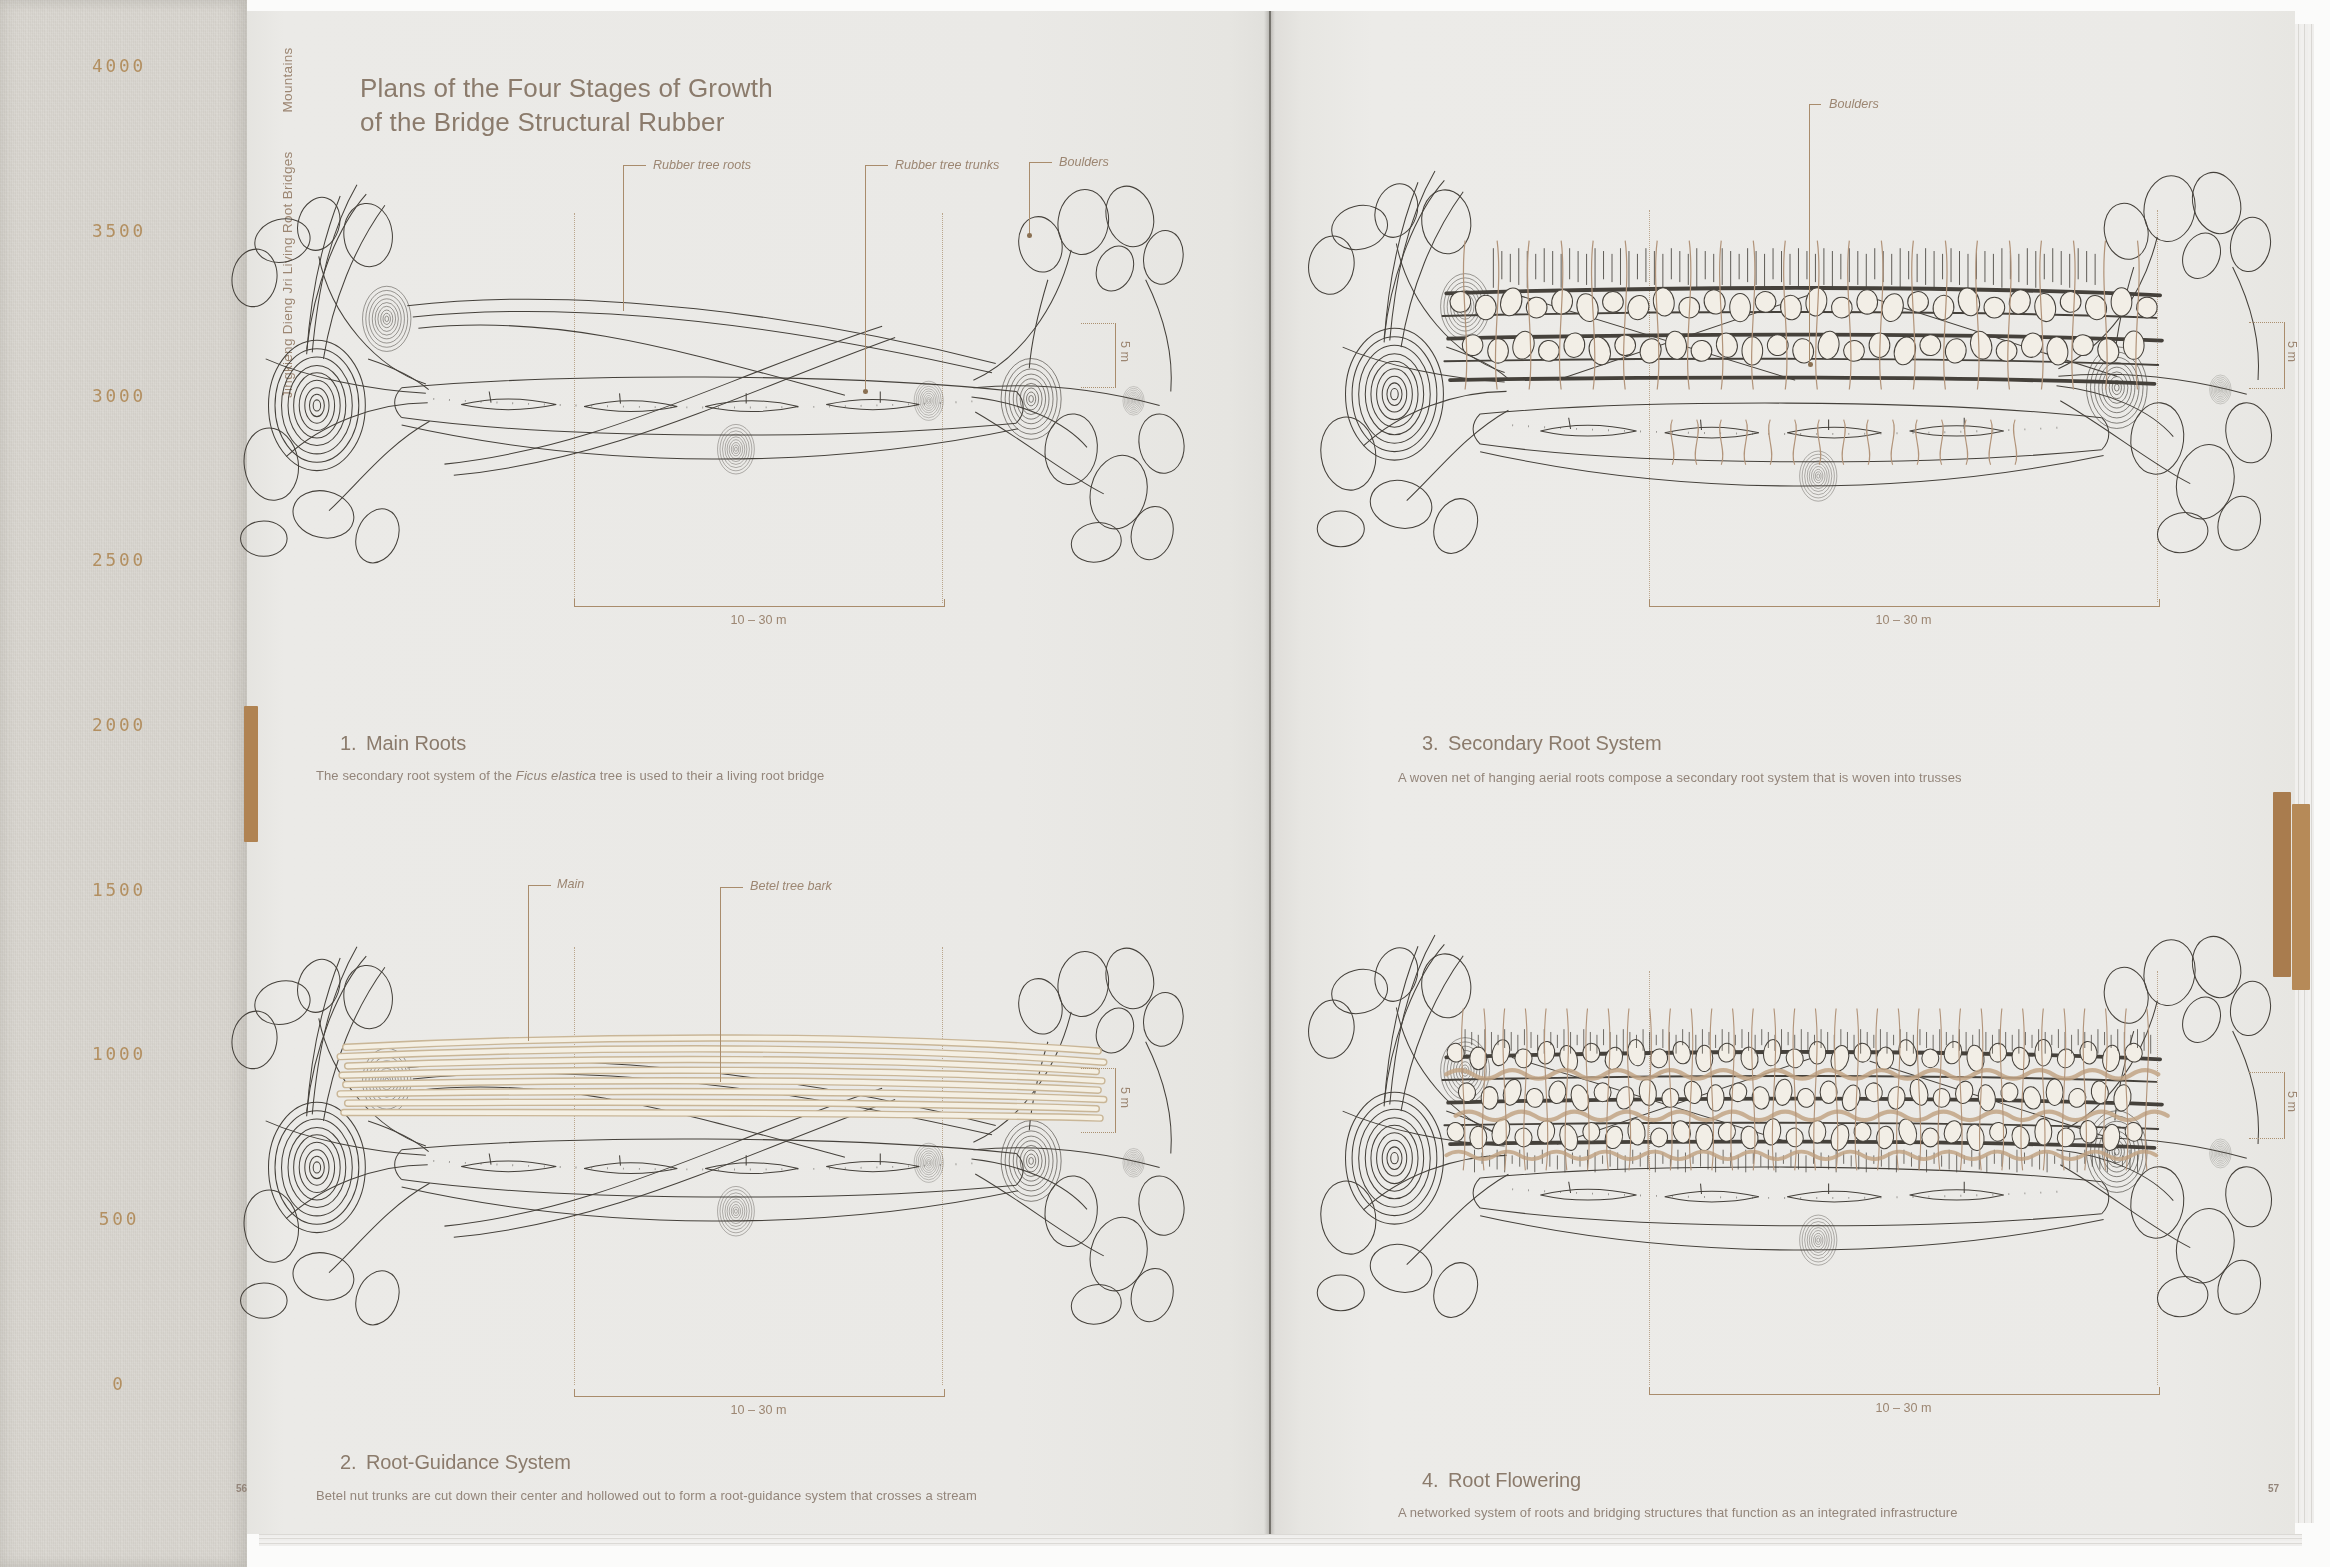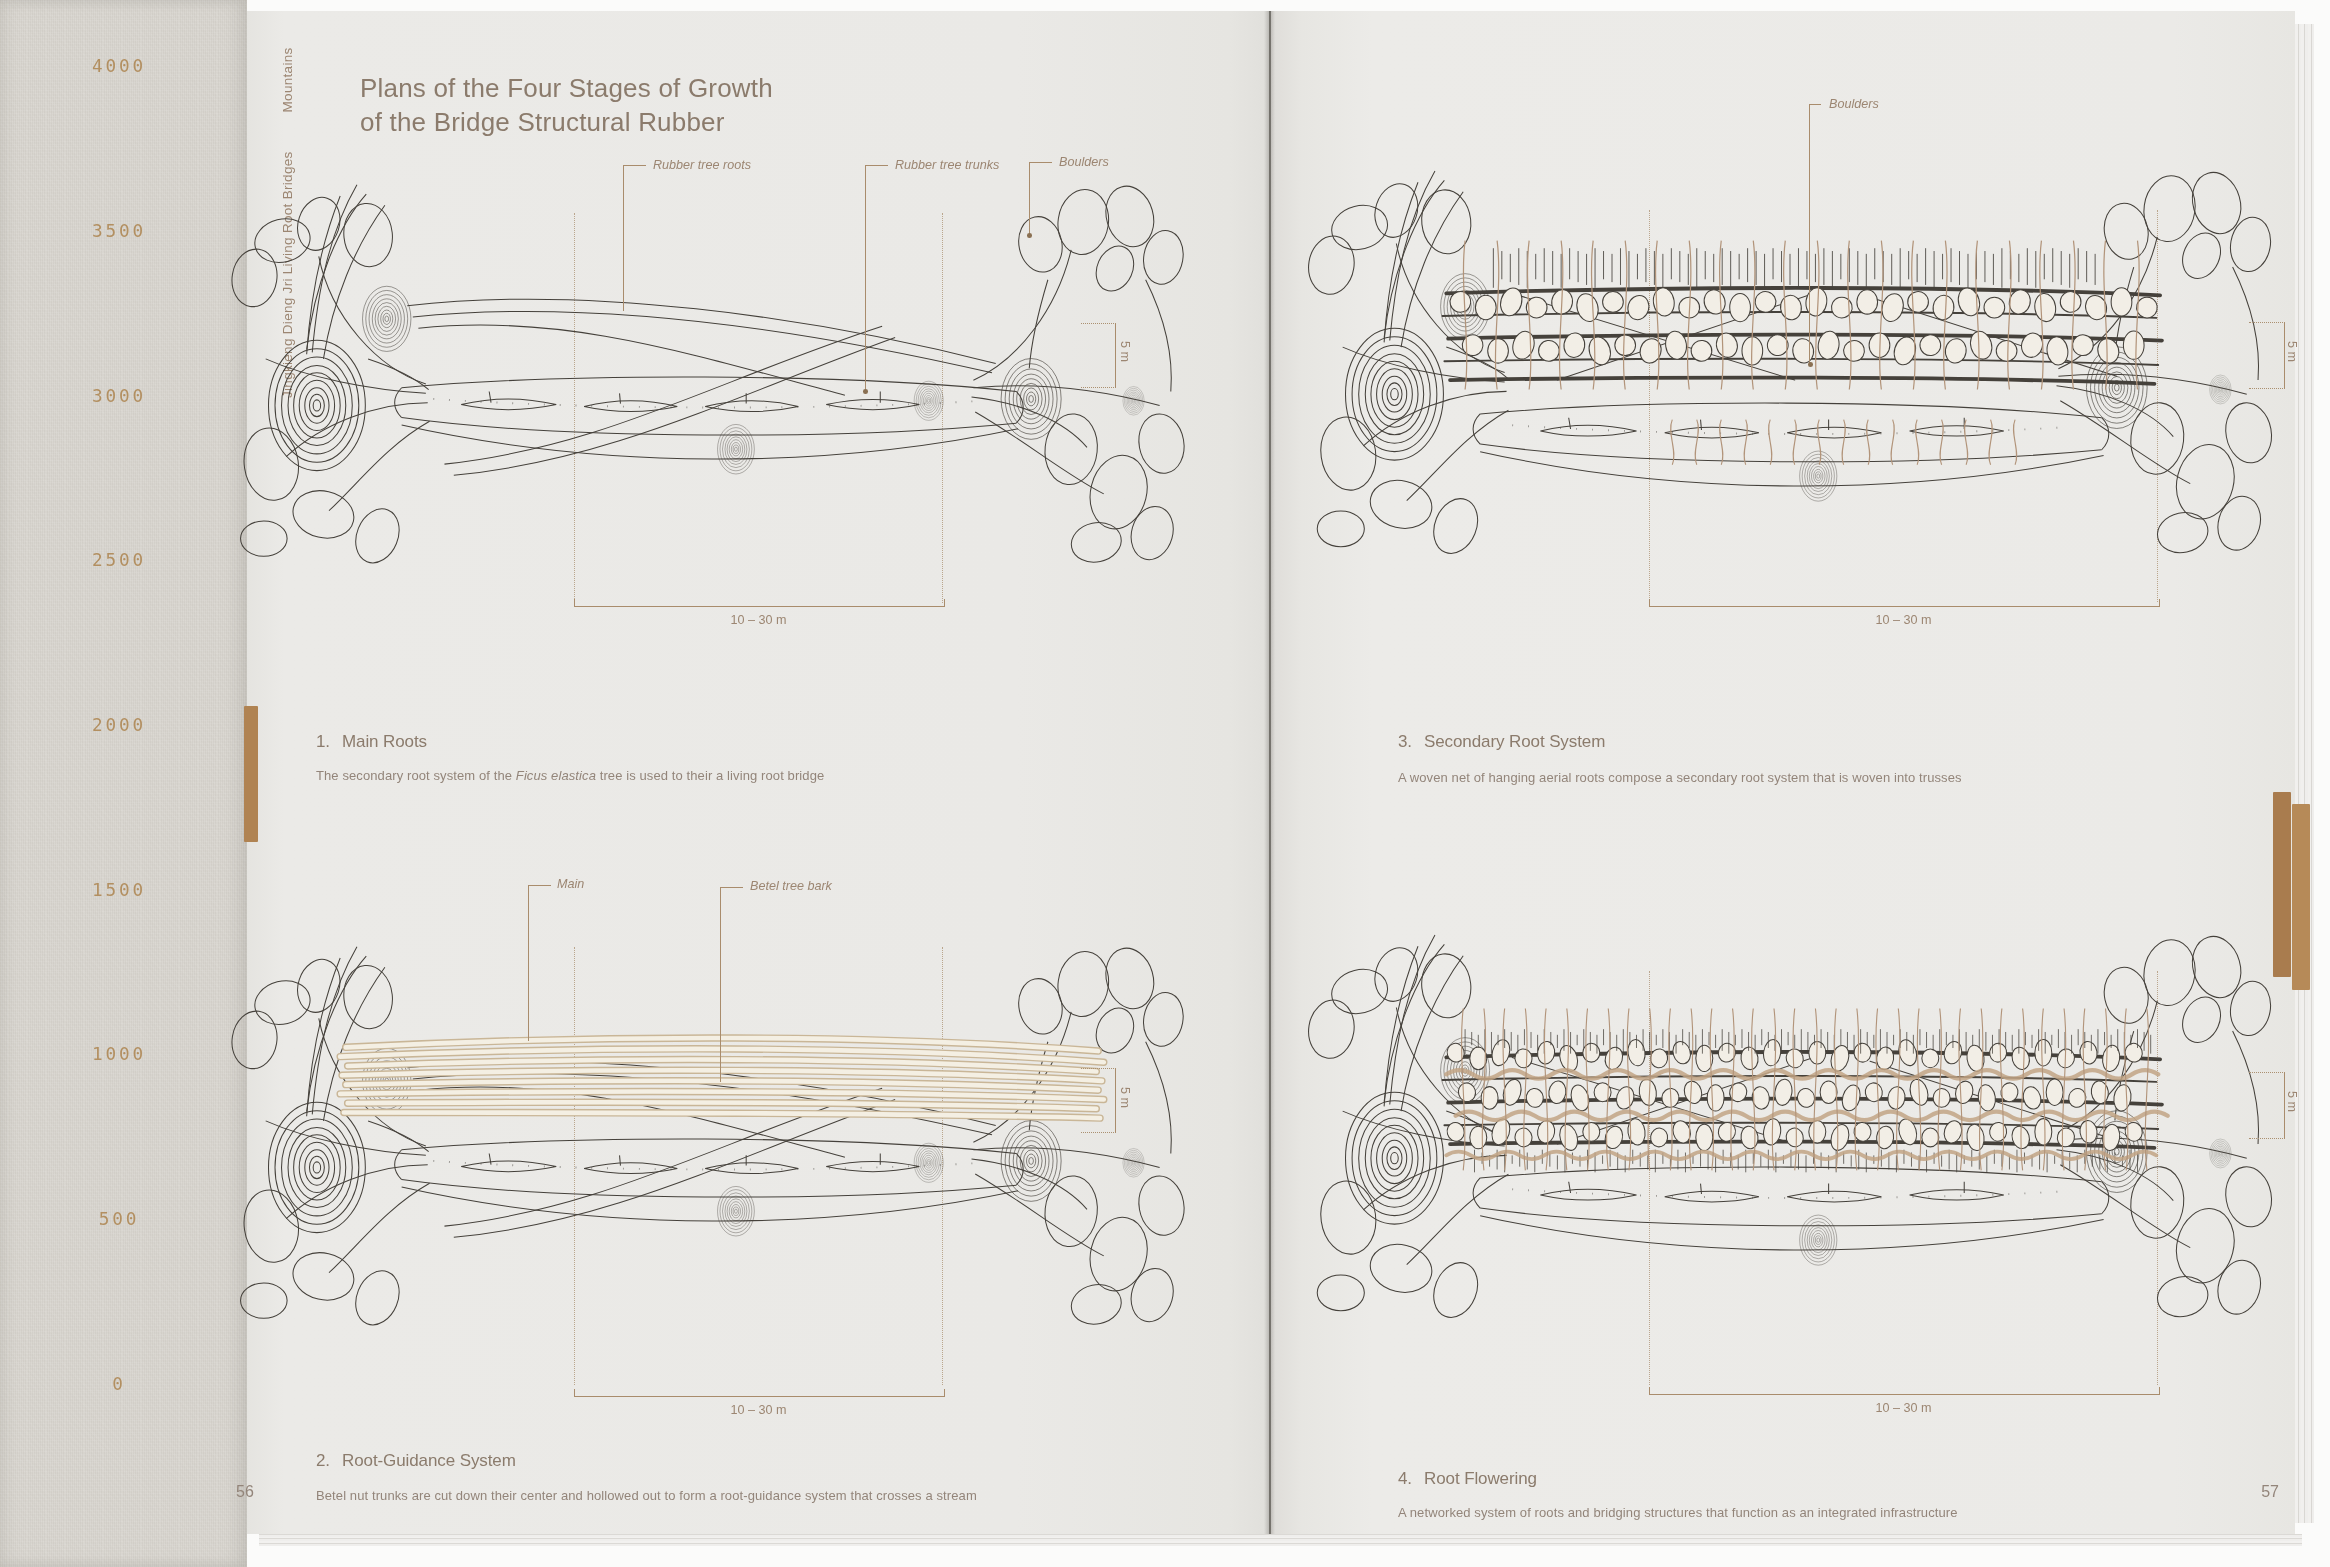--- a/index.html
+++ b/index.html
@@ -31,24 +31,24 @@
   .edge-bottom{position:absolute;left:259px;top:1534px;width:2043px;height:12px;
     background:repeating-linear-gradient(0deg,#efeeec 0 1.9px,#dbd9d5 1.9px 2.8px,#f2f1ef 2.8px 4.7px);}
   .tab{position:absolute;border-radius:0.9px;}
 
   
   .title{position:absolute;left:360px;top:71px;font-size:26px;line-height:1.32;
     color:#8b7b6c;letter-spacing:0.2px;}
   .sidebar-vert{position:absolute;left:280px;top:398px;transform:rotate(-90deg);
     transform-origin:0 0;white-space:nowrap;font-size:13.5px;color:#9c8672;letter-spacing:0.3px;}
   .sidebar-vert .gap{display:inline-block;width:39px;}
-  .sec{position:absolute;font-size:17px;color:#8b7b6c;letter-spacing:-0.1px;}
+  .sec{position:absolute;font-size:20px;color:#8b7b6c;letter-spacing:-0.1px;margin-left:24px;}
   .sec .num{display:inline-block;width:26px;}
   .sec-caption{position:absolute;font-size:13px;color:#93857a;letter-spacing:0.1px;}
-  .pagenum{position:absolute;font-size:16px;color:#93857a;}
+  .pagenum{position:absolute;font-size:10px;color:#93857a;font-weight:bold;}
 
   
   .diag-label{position:absolute;font-size:12.6px;color:#9c8672;white-space:nowrap;z-index:5;font-style:italic;}
   .leader{position:absolute;border-left:0.9px solid #a98c6c;border-top:0.9px solid #a98c6c;z-index:4;}
   .leader-dot{position:absolute;width:4.7px;height:4.7px;border-radius:50%;background:#8a7052;z-index:5;}
   .dotv{position:absolute;width:0;border-left:1.9px dotted #ab9070;opacity:.75;z-index:1;}
   .bracket-h{position:absolute;height:6.5px;border-left:0.9px solid #a98c6c;
     border-right:0.9px solid #a98c6c;border-bottom:0.9px solid #a98c6c;z-index:4;}
   .bracket-v{position:absolute;border-right:0.9px solid #a98c6c;border-top:1.9px dotted #ab9070;
     border-bottom:1.9px dotted #ab9070;z-index:4;}

